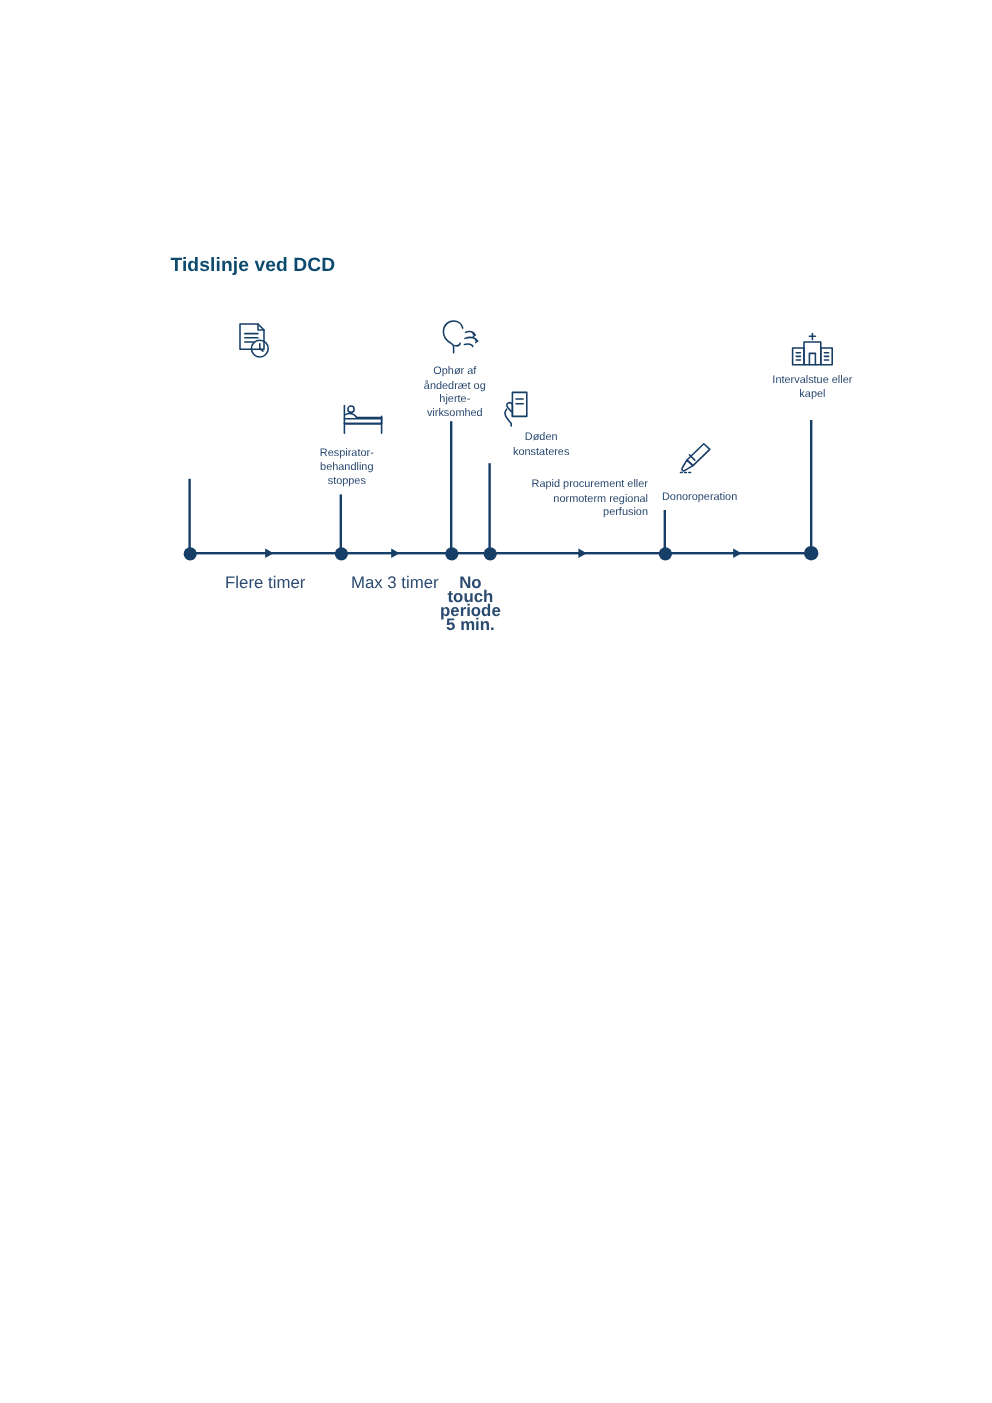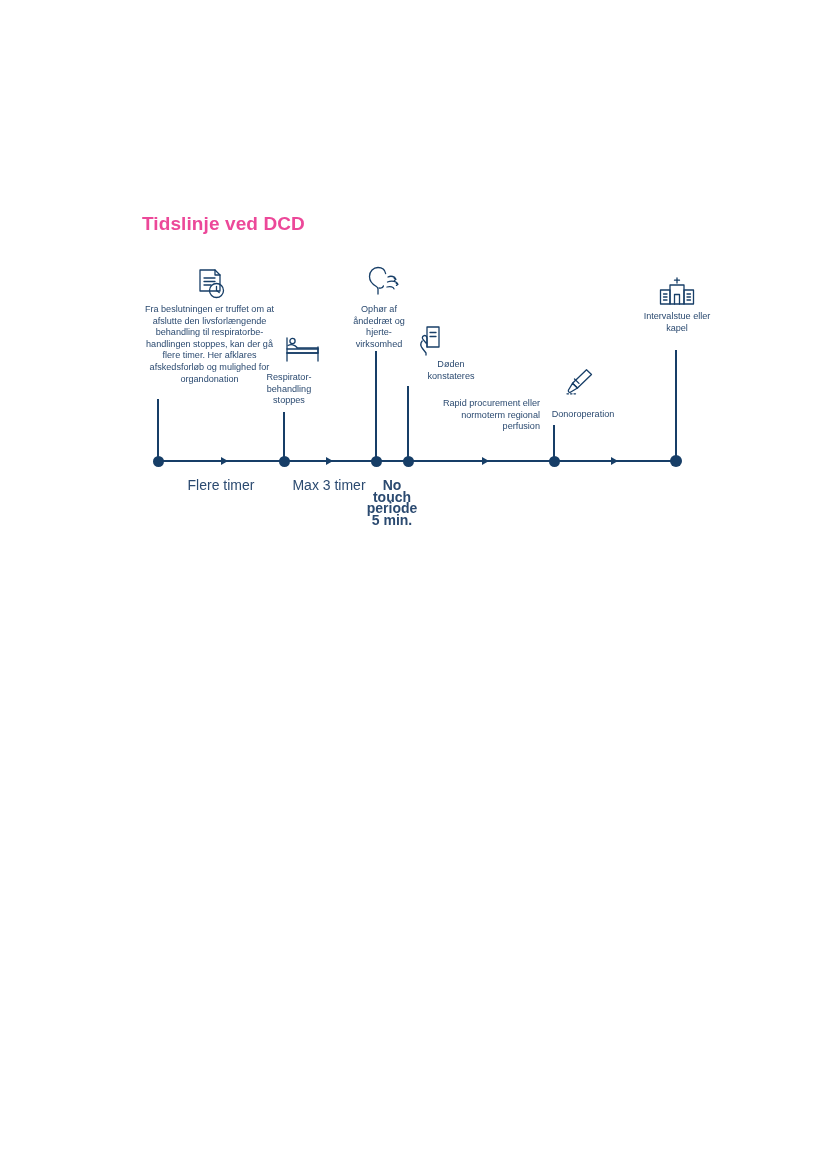--- a/index.html
+++ b/index.html
@@ -21,24 +21,24 @@
     left: 0;
     top: 0;
     width: 827px;
     height: 1169px;
   }
 
   .title {
     position: absolute;
     left: 142px;
     top: 213px;
-    font-size: 19px;
+    font-size: 16px;
     font-weight: bold;
     letter-spacing: 0.1px;
-    color: #ec4899;
+    color: #0c4a6e;
     white-space: nowrap;
   }
 
   
   .axis-line {
     position: absolute;
     left: 158px;
     top: 460px;
     width: 518px;
     height: 2px;
@@ -172,21 +172,20 @@
       <path d="M15.5 27 V17.5 H20.5 V27"></path>
       <path d="M4.5 17 H8"></path>
       <path d="M4.5 20 H8"></path>
       <path d="M4.5 23 H8"></path>
       <path d="M28 17 H31.5"></path>
       <path d="M28 20 H31.5"></path>
       <path d="M28 23 H31.5"></path>
     </svg>
   </div>
 
-  <div class="block center" style="left:142px; top:304px; width:135px;">Fra beslutningen er truffet om at afslutte den livsforlængende behandling til respiratorbe-handlingen stoppes, kan der gå flere timer. Her afklares afskedsforløb og mulighed for organdonation</div>
 
   <div class="block center" style="left:254px; top:372px; width:70px;">Respirator-behandling stoppes</div>
 
   <div class="block center" style="left:345px; top:304px; width:68px;">Ophør af åndedræt og hjerte-virksomhed</div>
 
   <div class="block center" style="left:400px; top:359px; width:62px;margin-left:20px;">Døden konstateres</div>
 
   <div class="block left" style="left:440px; top:398px; width:100px;text-align:right;">Rapid procurement eller normoterm regional perfusion</div>
 
   <div class="block center" style="left:540px; top:409px; width:86px;">Donoroperation</div>

